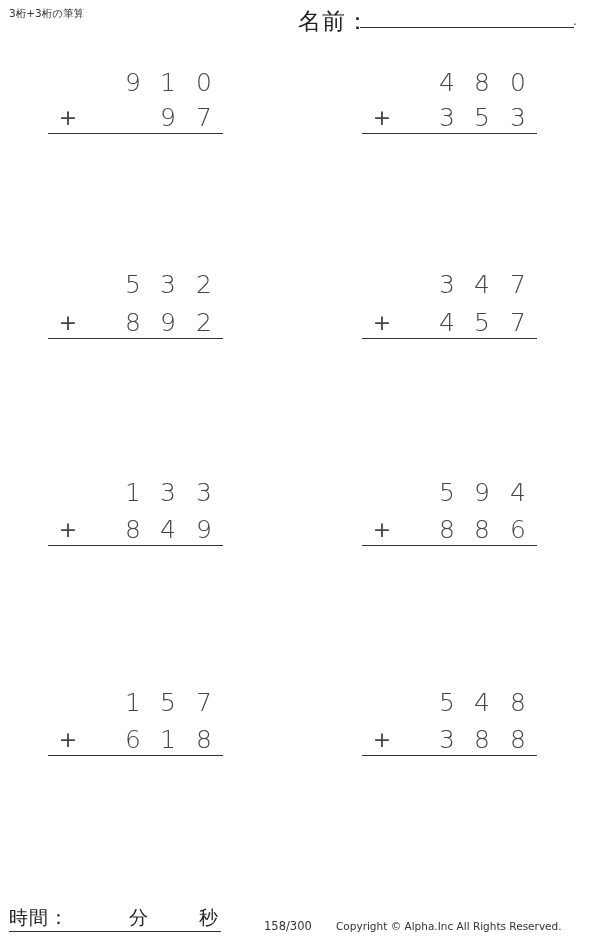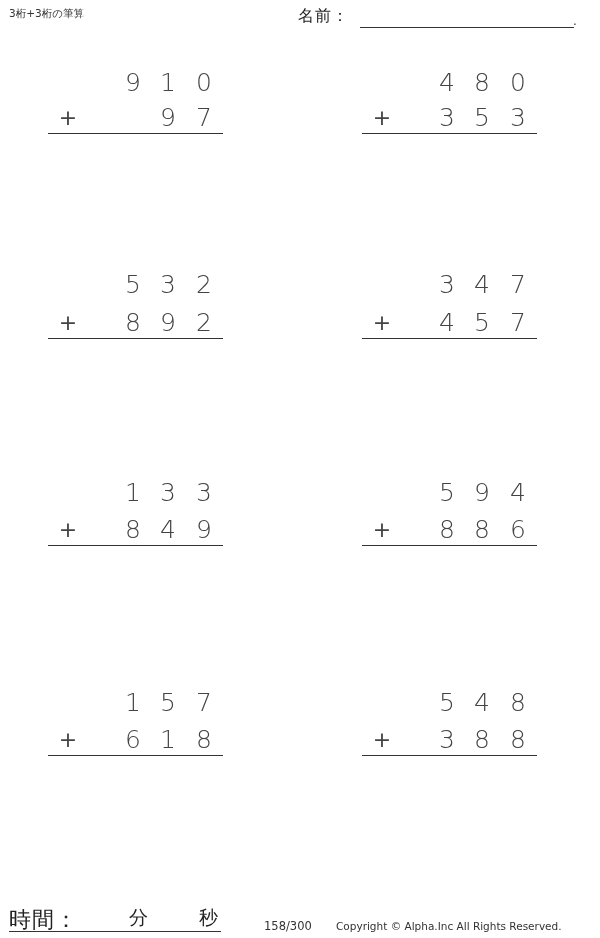--- a/index.html
+++ b/index.html
@@ -7,21 +7,21 @@
       width: 600px; height: 938px; position: relative; overflow: hidden;
       font-family: "DejaVu Sans", sans-serif; color: #3a3a3a;
     }
     .title {
       position: absolute; left: 9px; top: 7px; font-size: 10.5px; color: #333;
     }
     .name-area {
       position: absolute; left: 298px; top: 6px; height: 24px; width: 290px;
     }
     .name-label {
-      position: absolute; left: 0; top: 0; font-size: 16px; color: #222; letter-spacing: 1px; font-family: Liberation Mono, monospace;
+      position: absolute; left: 0; top: 0; font-size: 23px; color: #222; letter-spacing: 1px; font-family: Liberation Mono, monospace;
     }
     .name-line {
       position: absolute; left: 62px; top: 21px; width: 214px; height: 0;
       border-bottom: 1px solid #333;
     }
     .name-dot {
       position: absolute; left: 275px; top: 8px; font-size: 12px; color: #333;
     }
     .problem {
       position: absolute; width: 176px; height: 80px;
@@ -37,21 +37,21 @@
     }
     .rule {
       position: absolute; left: 0; width: 175px; height: 0;
       border-bottom: 1.5px solid #333;
     }
     .time-area {
       position: absolute; left: 9px; top: 905px; width: 212px; height: 26px;
       border-bottom: 1.5px solid #333;
     }
     .time-label {
-      position: absolute; left: 0; top: 0; font-size: 22px; color: #222; letter-spacing: 1px;
+      position: absolute; left: 0; top: 0; font-size: 19px; color: #222; letter-spacing: 1px;
     }
     .min-label { position: absolute; left: 120px; top: 0; font-size: 19px; color: #222; }
     .sec-label { position: absolute; left: 190px; top: 0; font-size: 19px; color: #222; }
     .page-num {
       position: absolute; left: 264px; top: 919px; font-size: 11.5px; color: #333;
     }
     .copyright {
       position: absolute; left: 336px; top: 920px; font-size: 10.5px; color: #333;
     }
   </style>

